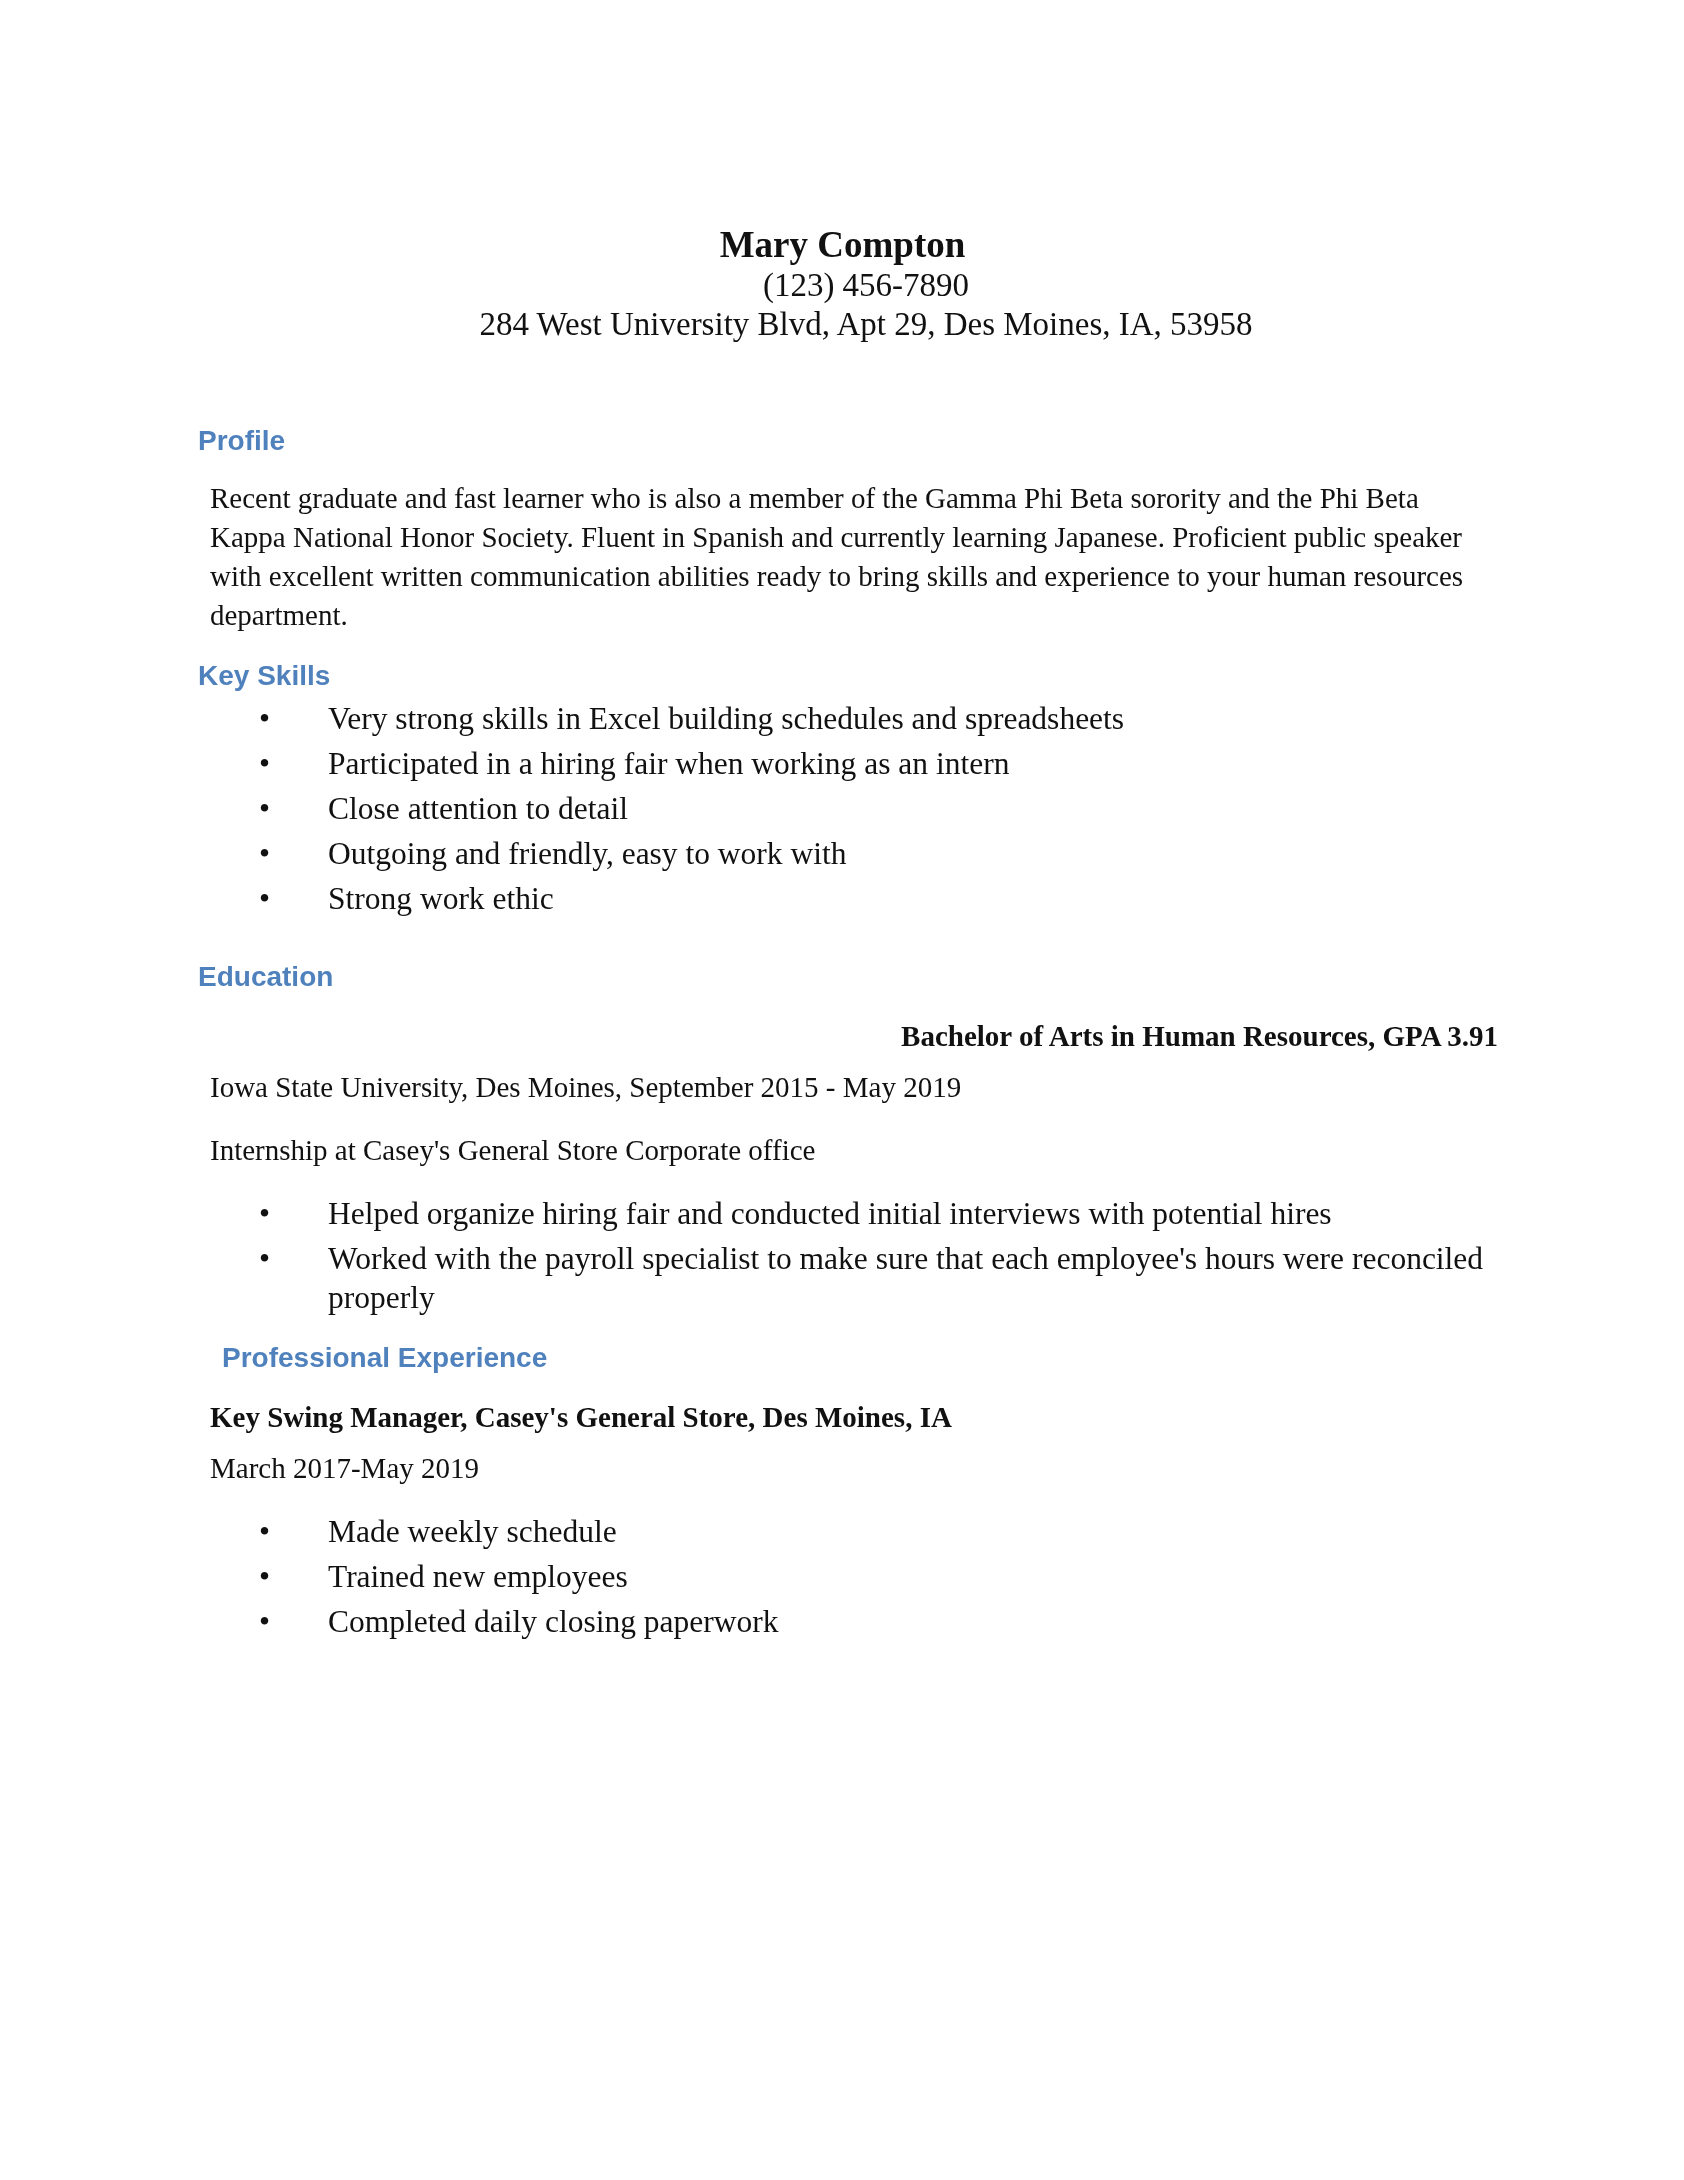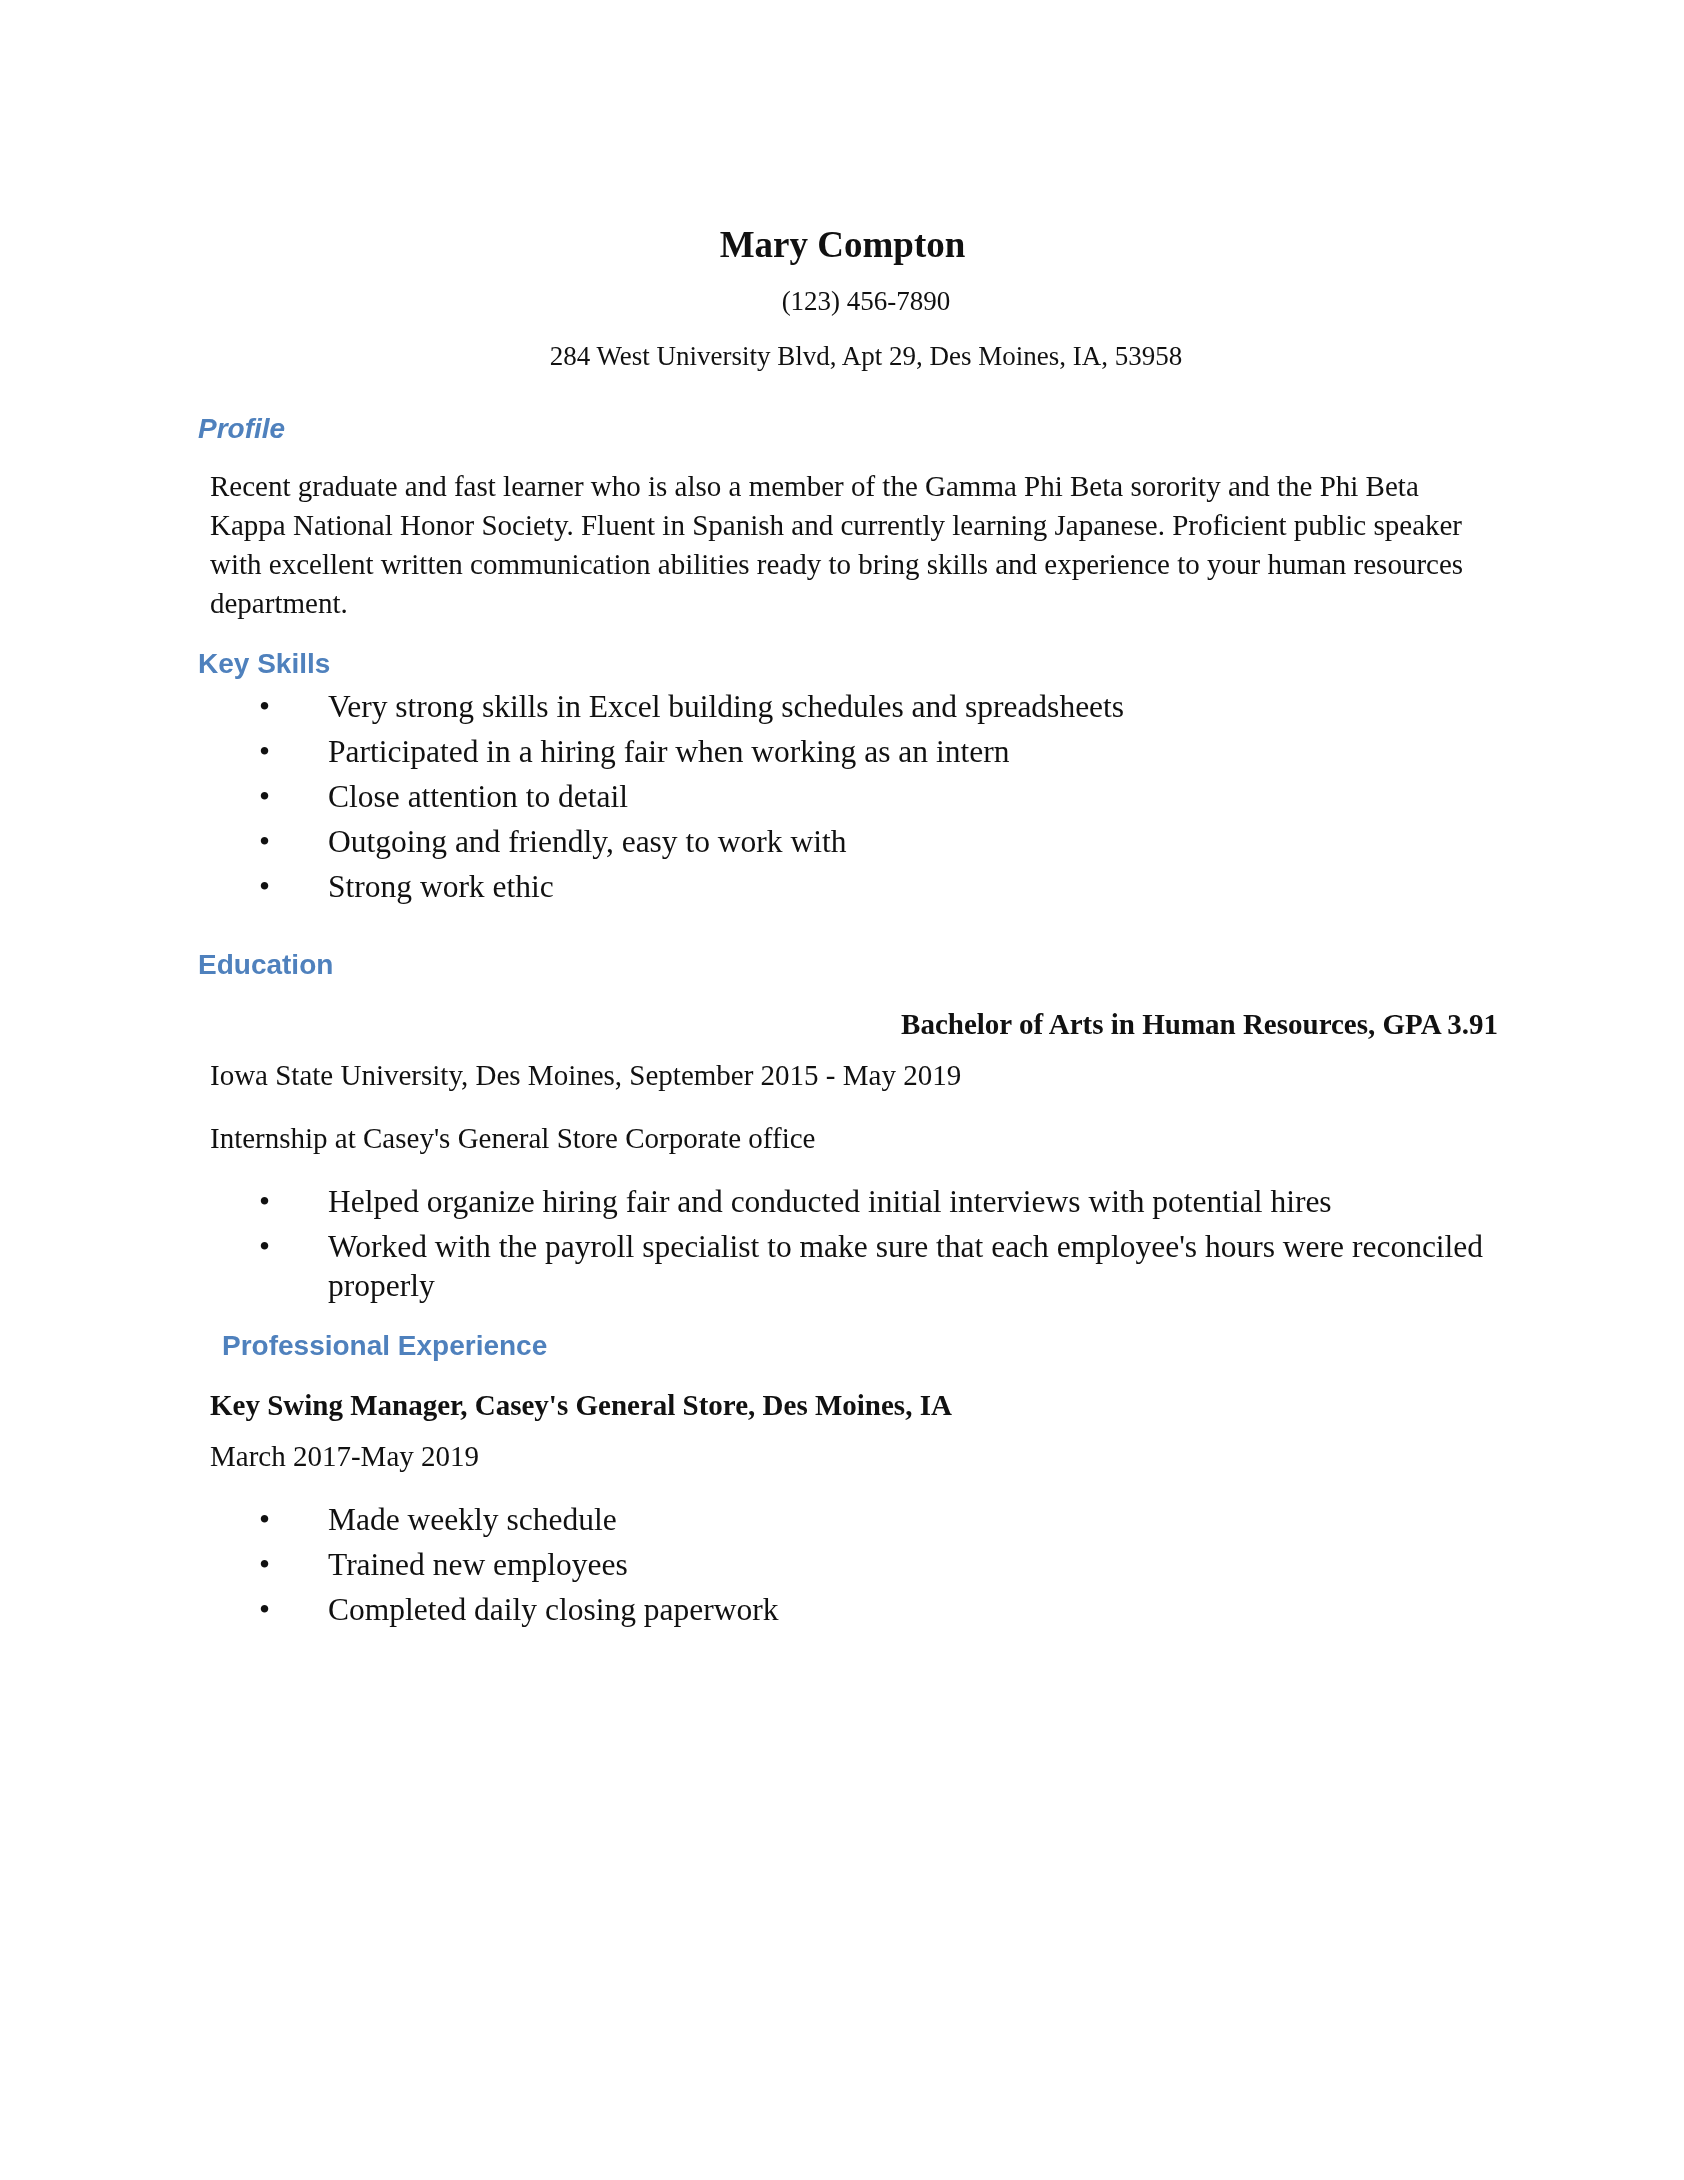--- a/index.html
+++ b/index.html
@@ -1,21 +1,21 @@
 <!DOCTYPE html>
 <html style="font-size:13.6px"><head>
   <meta charset="utf-8">
   <style>
     html, body { margin: 0; padding: 0; background: #ffffff; }
     body { width: 1685px; height: 2181px; position: relative; overflow: hidden;
            font-family: "Liberation Serif", "DejaVu Serif", serif; color: #111; }
     .page { position: absolute; left: 0; top: 0; width: 1685px; height: 1698px; }
     .header { position: absolute; left: 0; width: 1685px; top: 223px; text-align: center; }
     .name { font-weight: bold; font-size: 37px; line-height: 43px; margin: 0; }
-    .contact { font-size: 27px; line-height: 39px; margin: 16px; padding-left: 47px; }
+    .contact { font-size: 33px; line-height: 39px; margin: 0; padding-left: 47px; }
     .content { position: absolute; left: 198px; width: 1312px; top: 409px; }
     .section-heading { font-family: "Liberation Sans", "DejaVu Sans", sans-serif; font-weight: bold;
                        color: #4f81bd; font-size: 28px; line-height: 37px; margin: 0; }
     .para { font-size: 29px; line-height: 39px; margin: 12px; }
     ul.bullets { list-style: none; margin: 0; padding: 0; }
     ul.bullets li { position: relative; padding-left: 130px; font-size: 31.5px; line-height: 39px; }
     ul.bullets li .bullet { position: absolute; left: 61px; top: 0; }
     .bold { font-weight: bold; }
     .italic { }
   </style>
@@ -26,21 +26,21 @@
 
   <div class="header">
     <p class="name">Mary Compton</p>
     <p class="contact">(123) 456-7890</p>
     <p class="contact">284 West University Blvd, Apt 29, Des Moines, IA, 53958</p>
   </div>
 
   <div class="content">
 
     <section>
-      <h2 class="section-heading" style="margin-top:1px;font-style:italic;">Profile</h2>
+      <h2 class="section-heading" style="margin-top:13px;">Profile</h2>
       <p class="para" style="margin-top:20.4px;">Recent graduate and fast learner who is also a member of the Gamma Phi Beta sorority and the Phi Beta Kappa National Honor Society. Fluent in Spanish and currently learning Japanese. Proficient public speaker with excellent written communication abilities ready to bring skills and experience to your human resources department.</p>
     </section>
 
     <section>
       <h2 class="section-heading" style="margin-top:22px;">Key Skills</h2>
       <ul class="bullets">
         <li style="margin-top:5.1px;"><span class="bullet">•</span><span>Very strong skills in Excel building schedules and spreadsheets</span></li>
         <li style="margin-top:6px;"><span class="bullet">•</span><span>Participated in a hiring fair when working as an intern</span></li>
         <li style="margin-top:6px;"><span class="bullet">•</span><span>Close attention to detail</span></li>
         <li style="margin-top:6px;"><span class="bullet">•</span><span>Outgoing and friendly, easy to work with</span></li>

